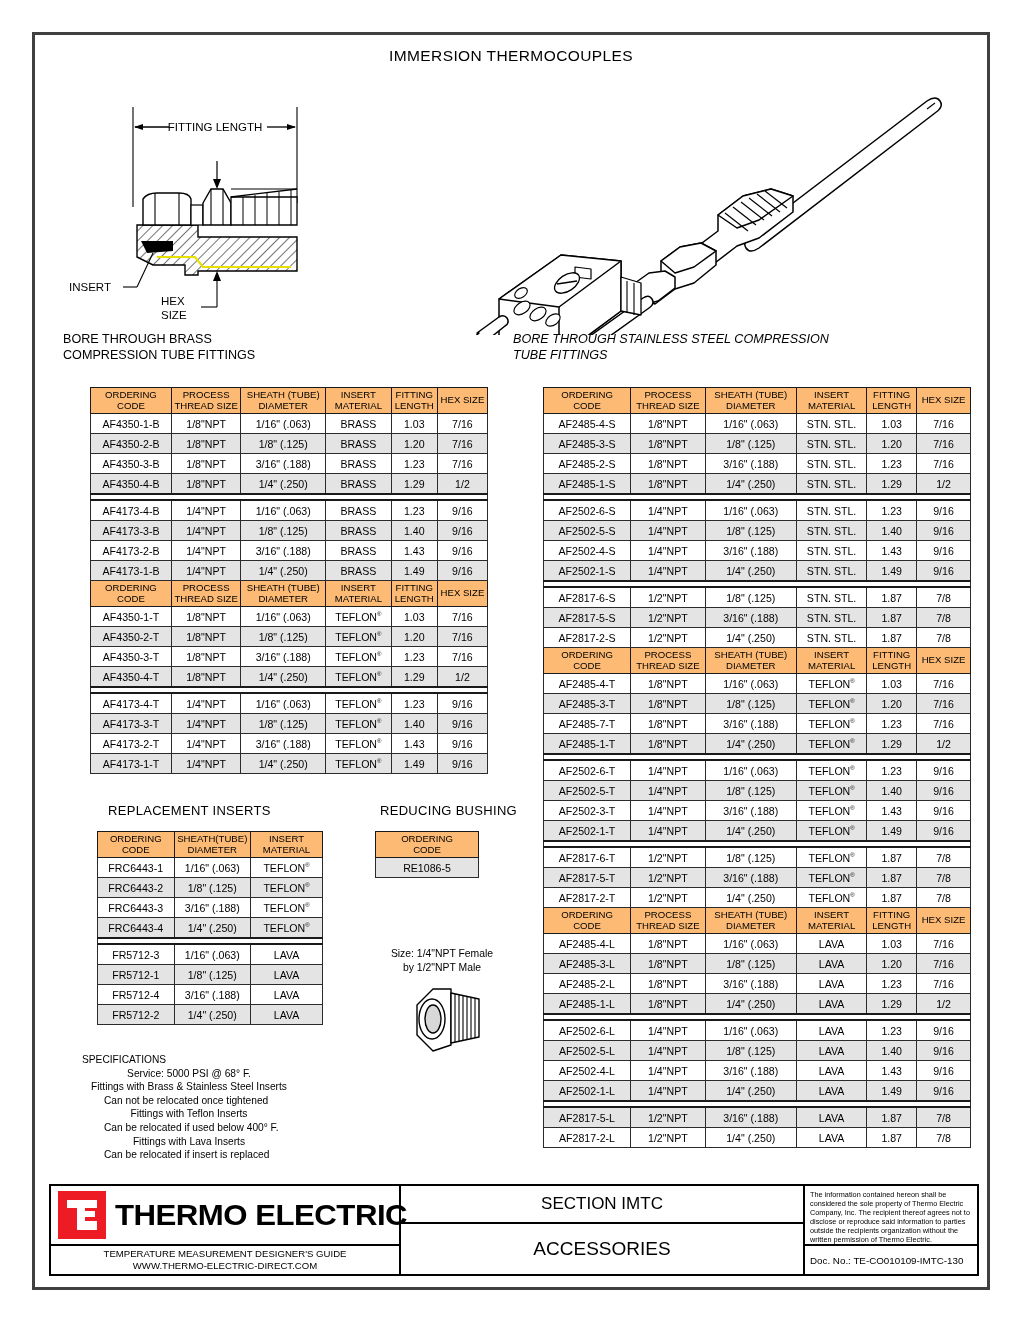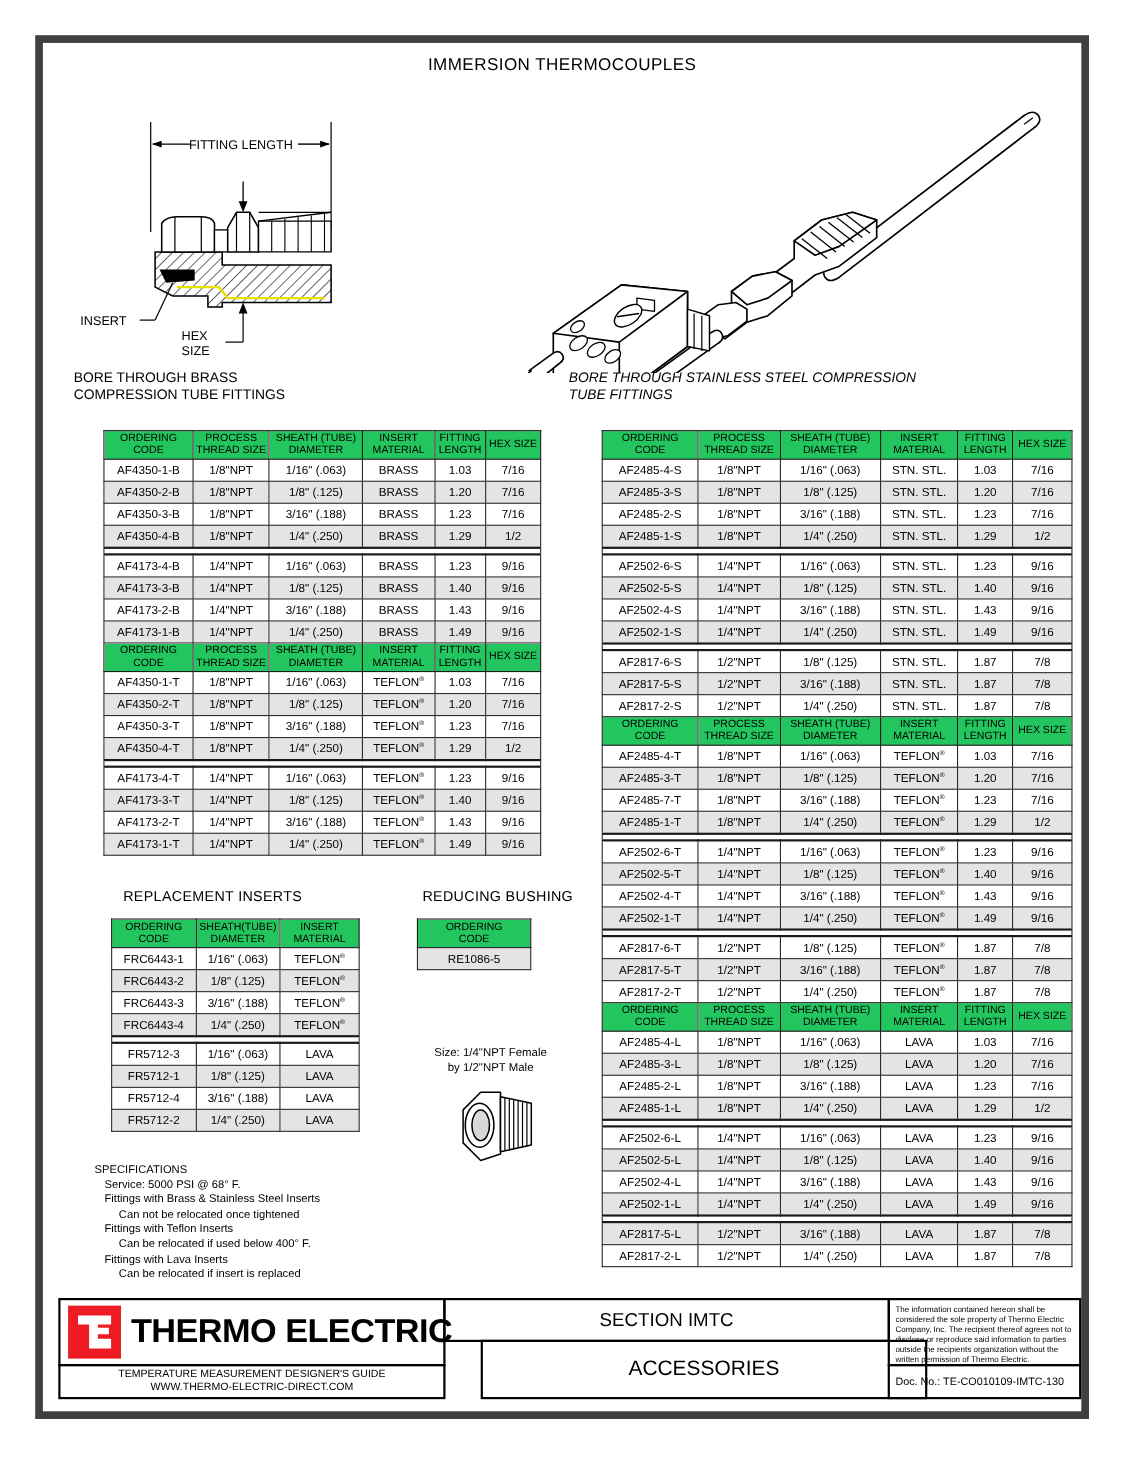--- a/index.html
+++ b/index.html
@@ -1,34 +1,34 @@
 <!DOCTYPE html>
 <html><head>
 <meta charset="utf-8">
 <style>
   html,body{margin:0;padding:0;background:#fff;}
   body{width:1024px;height:1325px;font-family:"Liberation Sans",sans-serif;color:#000;position:relative;overflow:hidden;}
-  .page{position:absolute;left:32px;top:32px;width:958px;height:1258px;border:7px solid #404040;box-sizing:border-box;}
+  .page{position:absolute;left:32px;top:32px;width:958px;height:1258px;border:3px solid #404040;box-sizing:border-box;}
   .inner{position:relative;width:100%;height:100%;}
 
   .page-title{position:absolute;left:0;top:12px;width:100%;text-align:center;font-size:15.5px;letter-spacing:.4px;}
 
   
   .diagram-left{position:absolute;left:30px;top:50px;width:360px;height:250px;}
   .diagram-right{position:absolute;left:440px;top:30px;width:500px;height:270px;}
 
   .sec-head{position:absolute;font-size:12.6px;line-height:15.5px;}
   .sec-left{left:28px;top:297px;}
   .sec-right{left:478px;top:297px;font-style:italic;}
 
   
   table.grid{border-collapse:collapse;table-layout:fixed;font-size:10.6px;}
   table.grid td{border:1px solid #2b2b2b;text-align:center;height:19px;padding:0 1px;
                 white-space:nowrap;overflow:hidden;}
-  table.grid tr.hdr td{background:#22c55e;font-size:9.6px;line-height:10.4px;height:25px;
+  table.grid tr.hdr td{background:#fdba74;font-size:9.6px;line-height:10.4px;height:25px;
                        border-color:#1a1a1a;}
   table.grid tr.alt td{background:#e4e4e4;}
   table.grid tr.gap td{height:4px;padding:0;border-left:1px solid #2b2b2b;
                        border-right:1px solid #2b2b2b;border-top:2px solid #1a1a1a;
                        border-bottom:2px solid #1a1a1a;background:#fff;}
   .reg{font-size:6px;vertical-align:super;}
 
   .tbl-left{position:absolute;left:55px;top:352px;width:398px;}
   .tbl-right{position:absolute;left:508px;top:352px;width:428px;}
   .tbl-left table,.tbl-right table{width:100%;}
@@ -40,33 +40,33 @@
   .tbl-inserts{position:absolute;left:62px;top:796px;width:226px;}
   .tbl-inserts table{width:100%;}
   .tbl-bushing{position:absolute;left:340px;top:796px;width:104px;}
   .tbl-bushing table{width:100%;}
 
   .bush-size{position:absolute;left:312px;top:912px;width:190px;font-size:10.4px;
              line-height:13.5px;text-align:center;}
   .bush-art{position:absolute;left:370px;top:948px;width:86px;height:74px;}
 
   .specs{position:absolute;left:47px;top:1018px;font-size:10.2px;line-height:13.6px;}
-  .specs .i1{padding-left:9px;}
+  .specs .i1{padding-left:9px;text-align:center;}
   .specs .i2{padding-left:22px;}
 
   
   .footer{position:absolute;left:14px;bottom:11px;width:930px;height:92px;}
   .fbox{position:absolute;border:2.5px solid #000;box-sizing:border-box;}
   .f-logo{left:0;top:0;width:352px;height:62px;}
   .f-tag{left:0;top:60px;width:352px;height:32px;display:flex;align-items:center;
          justify-content:center;text-align:center;font-size:9.6px;line-height:12.5px;}
   .f-sec{left:350px;top:0;width:406px;height:40px;display:flex;align-items:center;
          justify-content:center;font-size:17px;}
   .f-acc{left:350px;top:38px;width:406px;height:54px;display:flex;align-items:center;
-         justify-content:center;font-size:19px;margin-left:34px;}
+         justify-content:center;font-size:19px;}
   .f-note{left:754px;top:0;width:176px;height:62px;font-size:7.3px;line-height:9.1px;
           padding:4px 4px 0 5px;}
   .f-doc{left:754px;top:60px;width:176px;height:32px;display:flex;align-items:center;
          font-size:9.8px;padding-left:5px;}
 
   .logo-wrap{display:flex;align-items:center;height:100%;padding-left:7px;}
   .logo-mark{width:48px;height:48px;background:#ed1c24;flex:0 0 auto;position:relative;}
   .logo-text{font-size:30px;font-weight:bold;letter-spacing:-.5px;margin-left:9px;
              font-family:"Liberation Sans",sans-serif;transform:scaleX(1.04);
              transform-origin:left center;}
@@ -528,21 +528,21 @@
             </tr>
             <tr class="alt">
               <td>AF2502-5-T</td>
               <td>1/4"NPT</td>
               <td>1/8" (.125)</td>
               <td>TEFLON<span class="reg">®</span></td>
               <td>1.40</td>
               <td>9/16</td>
             </tr>
             <tr class="">
-              <td>AF2502-4-T</td>
+              <td>AF2502-3-T</td>
               <td>1/4"NPT</td>
               <td>3/16" (.188)</td>
               <td>TEFLON<span class="reg">®</span></td>
               <td>1.43</td>
               <td>9/16</td>
             </tr>
             <tr class="alt">
               <td>AF2502-1-T</td>
               <td>1/4"NPT</td>
               <td>1/4" (.250)</td>

